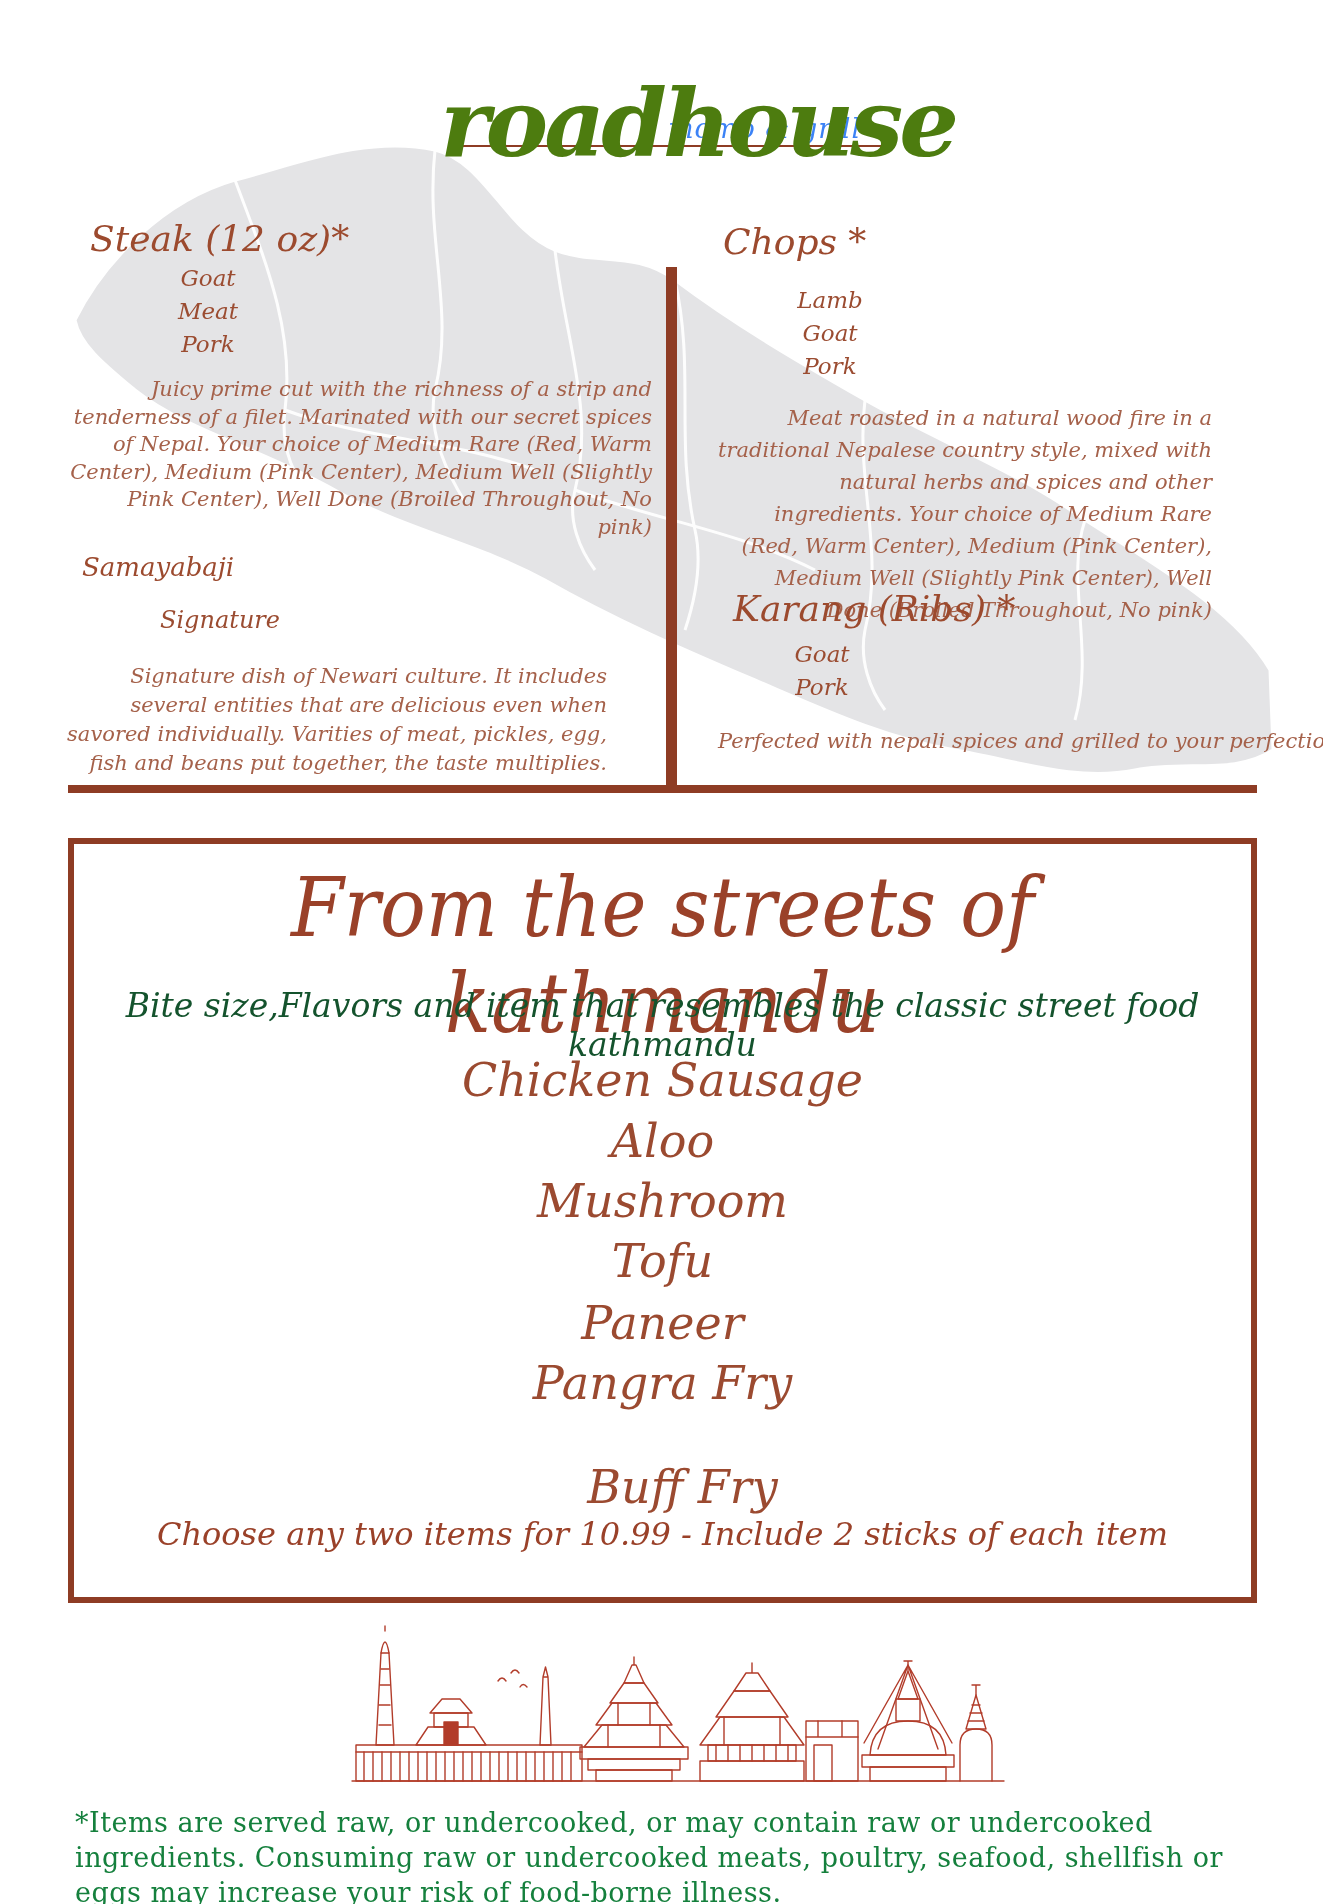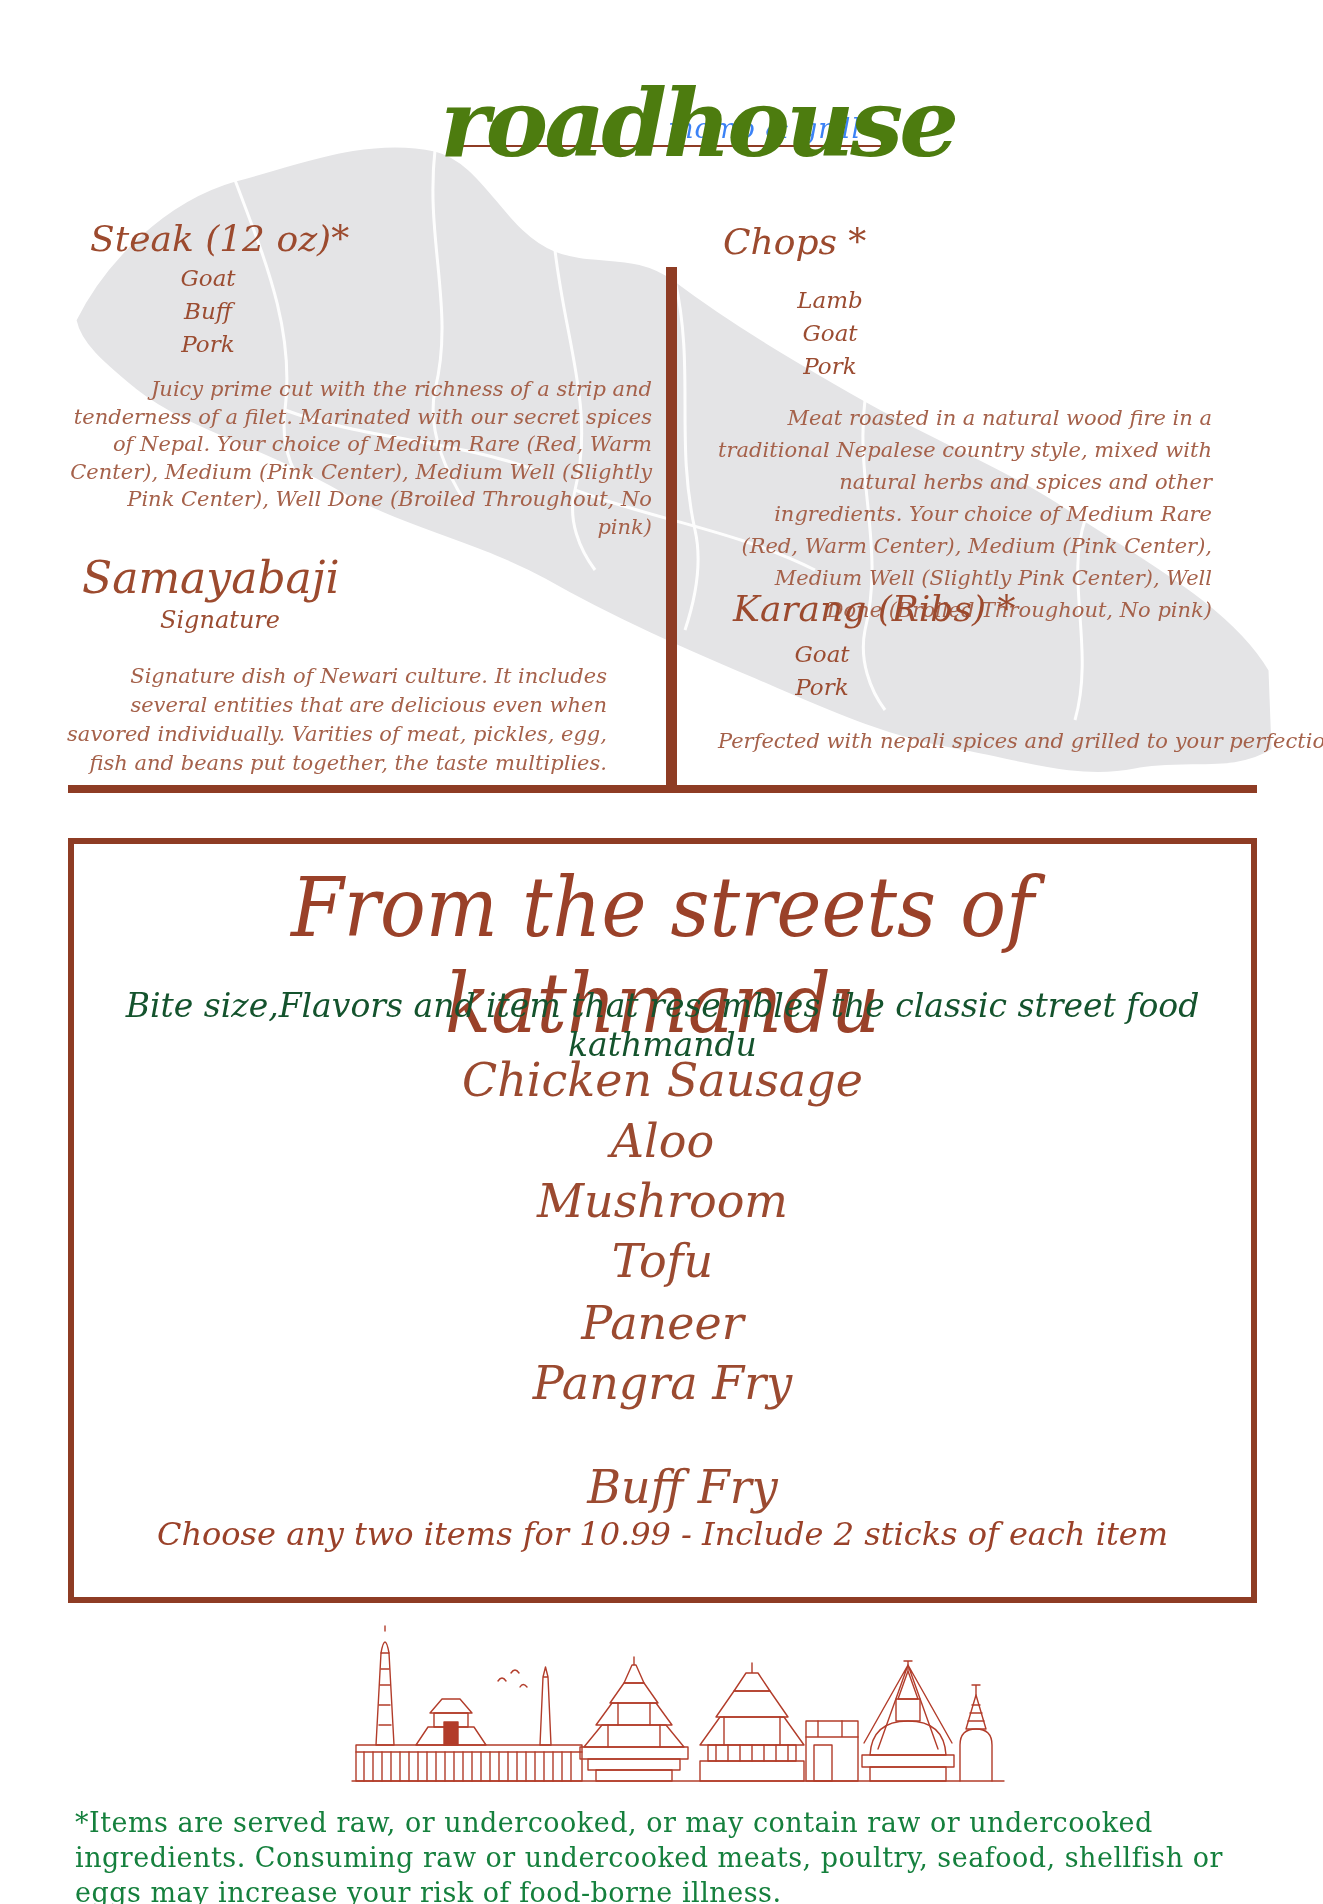--- a/index.html
+++ b/index.html
@@ -64,26 +64,26 @@
   </svg>
 </div>
 
 <div class="abs logo-line"></div>
 <div class="abs tagline">momo &amp; grill</div>
 <div class="abs script-name">roadhouse</div>
 
 <div class="abs h-item" style="left:90px;top:218px;">Steak (12 oz)*</div>
 <div class="abs opts" style="left:148px;top:262px;width:120px;">
   <div>Goat</div>
-  <div>Buff</div>
+  <div>Meat</div>
   <div>Pork</div>
 </div>
 <div class="abs desc" style="left:67px;top:376px;width:585px;">Juicy prime cut with the richness of a strip and tenderness of a filet. Marinated  with our secret spices of Nepal. Your choice of Medium Rare (Red, Warm Center), Medium (Pink Center), Medium Well (Slightly Pink Center), Well Done (Broiled Throughout, No pink)</div>
 
-<div class="abs h-item" style="left:82px;top:552px;font-size:44px;">Samayabaji</div>
+<div class="abs h-item" style="left:82px;top:552px;font-size:26px;">Samayabaji</div>
 <div class="abs sub-sig" style="left:160px;top:606px;">Signature</div>
 <div class="abs desc" style="left:67px;top:662px;width:540px;line-height:29px;">Signature dish of Newari culture. It includes several entities that are delicious even when savored individually. Varities of meat, pickles, egg, fish and beans put together, the taste multiplies.</div>
 
 <div class="abs vdivider"></div>
 
 <div class="abs h-item" style="left:723px;top:221px;">Chops *</div>
 <div class="abs opts" style="left:770px;top:284px;width:120px;">
   <div>Lamb</div>
   <div>Goat</div>
   <div>Pork</div>

